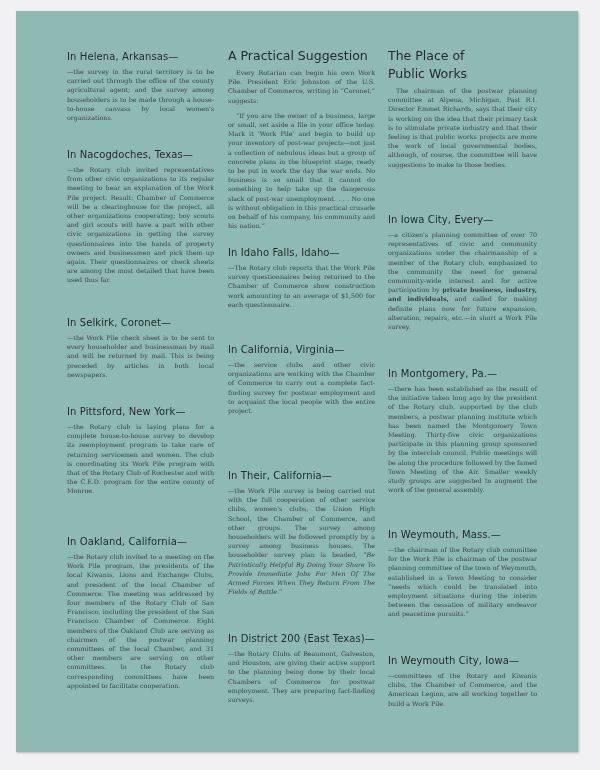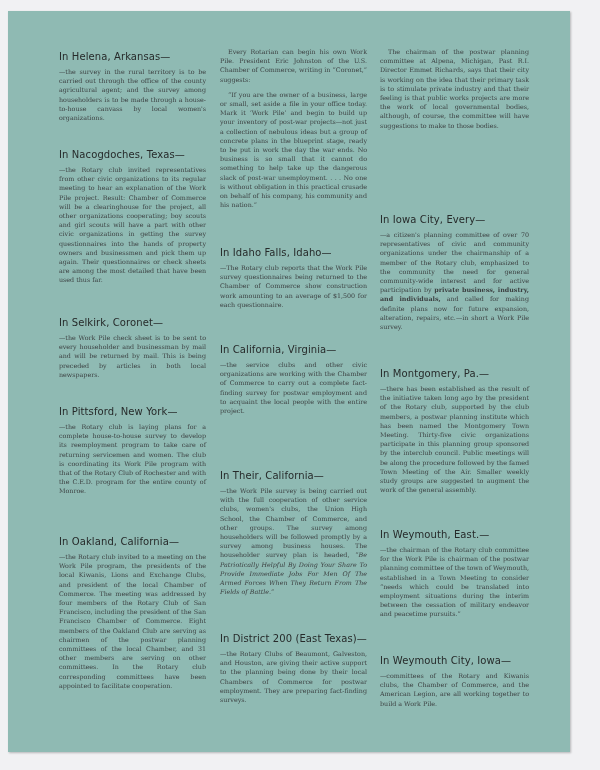--- a/index.html
+++ b/index.html
@@ -8,21 +8,21 @@
     }
     body {
       width: 600px;
       height: 770px;
       background: #f1f1f3;
       position: relative;
       overflow: hidden;
     }
     .page {
       position: absolute;
-      left: 8px;
+      left: 16px;
       top: 11px;
       width: 562px;
       height: 741px;
       background: #8fbab3;
       box-shadow: 1px 1px 2px rgba(0,0,0,0.25);
     }
     .col {
       position: absolute;
       top: 0;
       width: 146px;
@@ -89,20 +89,21 @@
       <p class="body">—the Rotary club is laying plans for a complete house-to-house survey to develop its reemployment program to take care of returning servicemen and women. The club is coordinating its Work Pile program with that of the Rotary Club of Rochester and with the C.E.D. program for the entire county of Monroe.</p>
     </div>
     <div class="section" style="top:525px">
       <h3 class="hd">In Oakland, California—</h3>
       <p class="body">—the Rotary club invited to a meeting on the Work Pile program, the presidents of the local Kiwanis, Lions and Exchange Clubs, and president of the local Chamber of Commerce. The meeting was addressed by four members of the Rotary Club of San Francisco, including the president of the San Francisco Chamber of Commerce. Eight members of the Oakland Club are serving as chairmen of the postwar planning committees of the local Chamber, and 31 other members are serving on other committees. In the Rotary club corresponding committees have been appointed to facilitate cooperation.</p>
     </div>
   </div>
 
   <div class="col col2">
     <div class="section" style="top:36px">
+      <h2 class="hd-big">A Practical Suggestion</h2>
       <p class="body indent">Every Rotarian can begin his own Work Pile. President Eric Johnston of the U.S. Chamber of Commerce, writing in “Coronet,” suggests:</p>
       <p class="body indent para-gap">“If you are the owner of a business, large or small, set aside a file in your office today. Mark it ‘Work Pile’ and begin to build up your inventory of post-war projects—not just a collection of nebulous ideas but a group of concrete plans in the blueprint stage, ready to be put in work the day the war ends. No business is so small that it cannot do something to help take up the dangerous slack of post-war unemployment. . . . No one is without obligation in this practical crusade on behalf of his company, his community and his nation.”</p>
     </div>
     <div class="section" style="top:236px">
       <h3 class="hd">In Idaho Falls, Idaho—</h3>
       <p class="body">—The Rotary club reports that the Work Pile survey questionnaires being returned to the Chamber of Commerce show construction work amounting to an average of $1,500 for each questionnaire.</p>
     </div>
     <div class="section" style="top:333px">
       <h3 class="hd">In California, Virginia—</h3>
       <p class="body">—the service clubs and other civic organizations are working with the Chamber of Commerce to carry out a complete fact-finding survey for postwar employment and to acquaint the local people with the entire project.</p>
@@ -112,32 +113,33 @@
       <p class="body"><span>—the Work Pile survey is being carried out with the full cooperation of other service clubs, women's clubs, the Union High School, the Chamber of Commerce, and other groups. The survey among householders will be followed promptly by a survey among business houses. The householder survey plan is headed,</span> <i>“Be Patriotically Helpful By Doing Your Share To Provide Immediate Jobs For Men Of The Armed Forces When They Return From The Fields of Battle.”</i></p>
     </div>
     <div class="section" style="top:622px">
       <h3 class="hd">In District 200 (East Texas)—</h3>
       <p class="body">—the Rotary Clubs of Beaumont, Galveston, and Houston, are giving their active support to the planning being done by their local Chambers of Commerce for postwar employment. They are preparing fact-finding surveys.</p>
     </div>
   </div>
 
   <div class="col col3">
     <div class="section" style="top:36px">
+      <h2 class="hd-big"><span>The Place of</span><br><span>Public Works</span></h2>
       <p class="body indent">The chairman of the postwar planning committee at Alpena, Michigan, Past R.I. Director Emmet Richards, says that their city is working on the idea that their primary task is to stimulate private industry and that their feeling is that public works projects are more the work of local governmental bodies, although, of course, the committee will have suggestions to make to those bodies.</p>
     </div>
     <div class="section" style="top:203px">
       <h3 class="hd">In Iowa City, Every—</h3>
       <p class="body"><span>—a citizen's planning committee of over 70 representatives of civic and community organizations under the chairmanship of a member of the Rotary club, emphasized to the community the need for general community-wide interest and for active participation by</span> <b>private business, industry, and individuals,</b> <span>and called for making definite plans now for future expansion, alteration, repairs, etc.—in short a Work Pile survey.</span></p>
     </div>
     <div class="section" style="top:357px">
       <h3 class="hd">In Montgomery, Pa.—</h3>
       <p class="body">—there has been established as the result of the initiative taken long ago by the president of the Rotary club, supported by the club members, a postwar planning institute which has been named the Montgomery Town Meeting. Thirty-five civic organizations participate in this planning group sponsored by the interclub council. Public meetings will be along the procedure followed by the famed Town Meeting of the Air. Smaller weekly study groups are suggested to augment the work of the general assembly.</p>
     </div>
     <div class="section" style="top:518px">
-      <h3 class="hd">In Weymouth, East.—</h3>
+      <h3 class="hd">In Weymouth, Mass.—</h3>
       <p class="body">—the chairman of the Rotary club committee for the Work Pile is chairman of the postwar planning committee of the town of Weymouth, established in a Town Meeting to consider “needs which could be translated into employment situations during the interim between the cessation of military endeavor and peacetime pursuits.”</p>
     </div>
     <div class="section" style="top:644px">
       <h3 class="hd">In Weymouth City, Iowa—</h3>
       <p class="body">—committees of the Rotary and Kiwanis clubs, the Chamber of Commerce, and the American Legion, are all working together to build a Work Pile.</p>
     </div>
   </div>
 
 </div>
 

